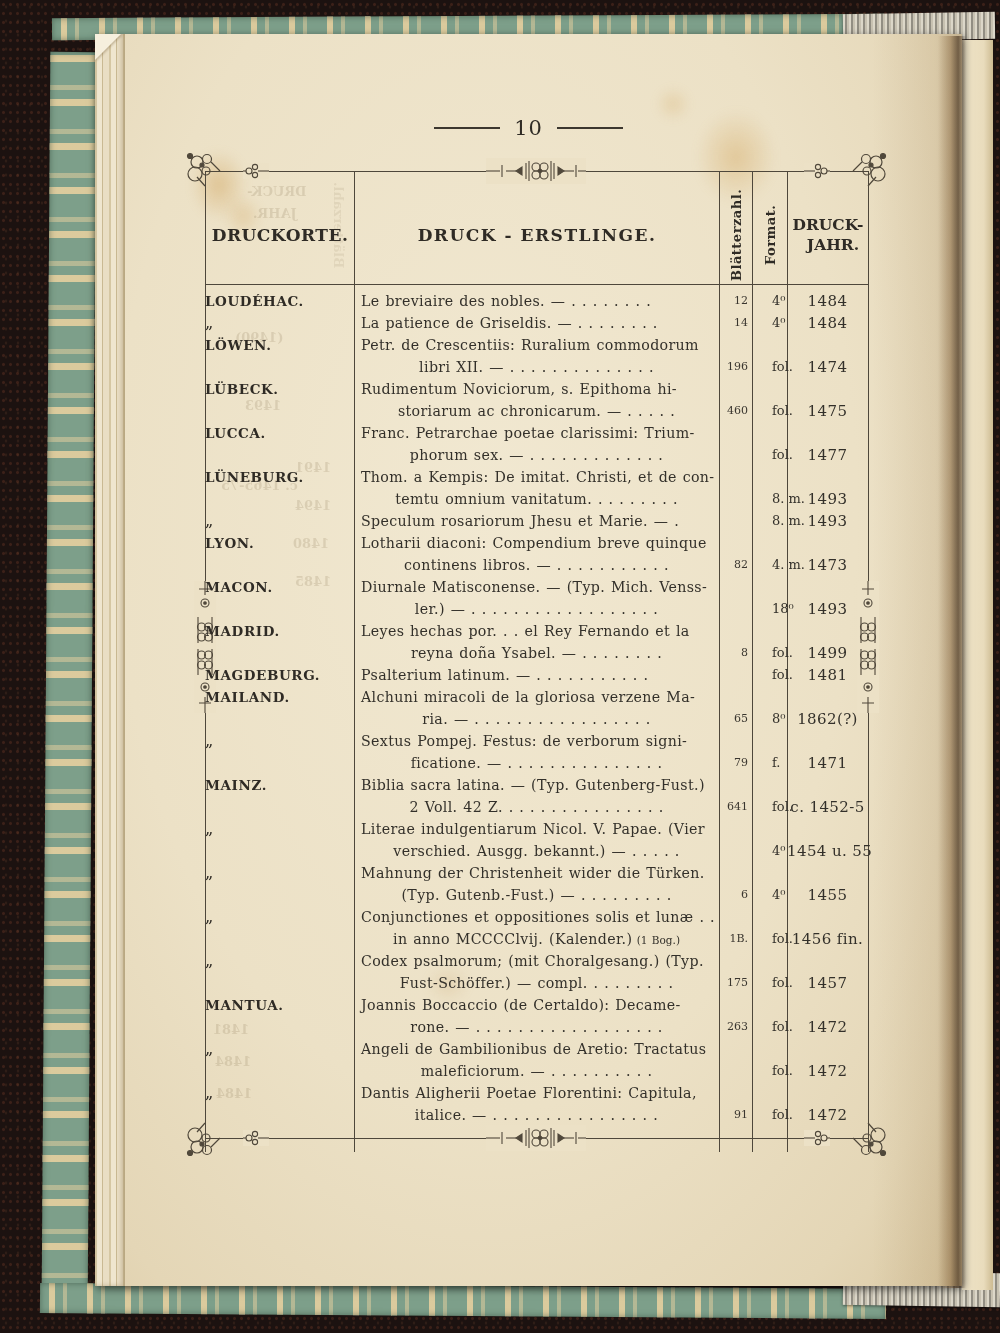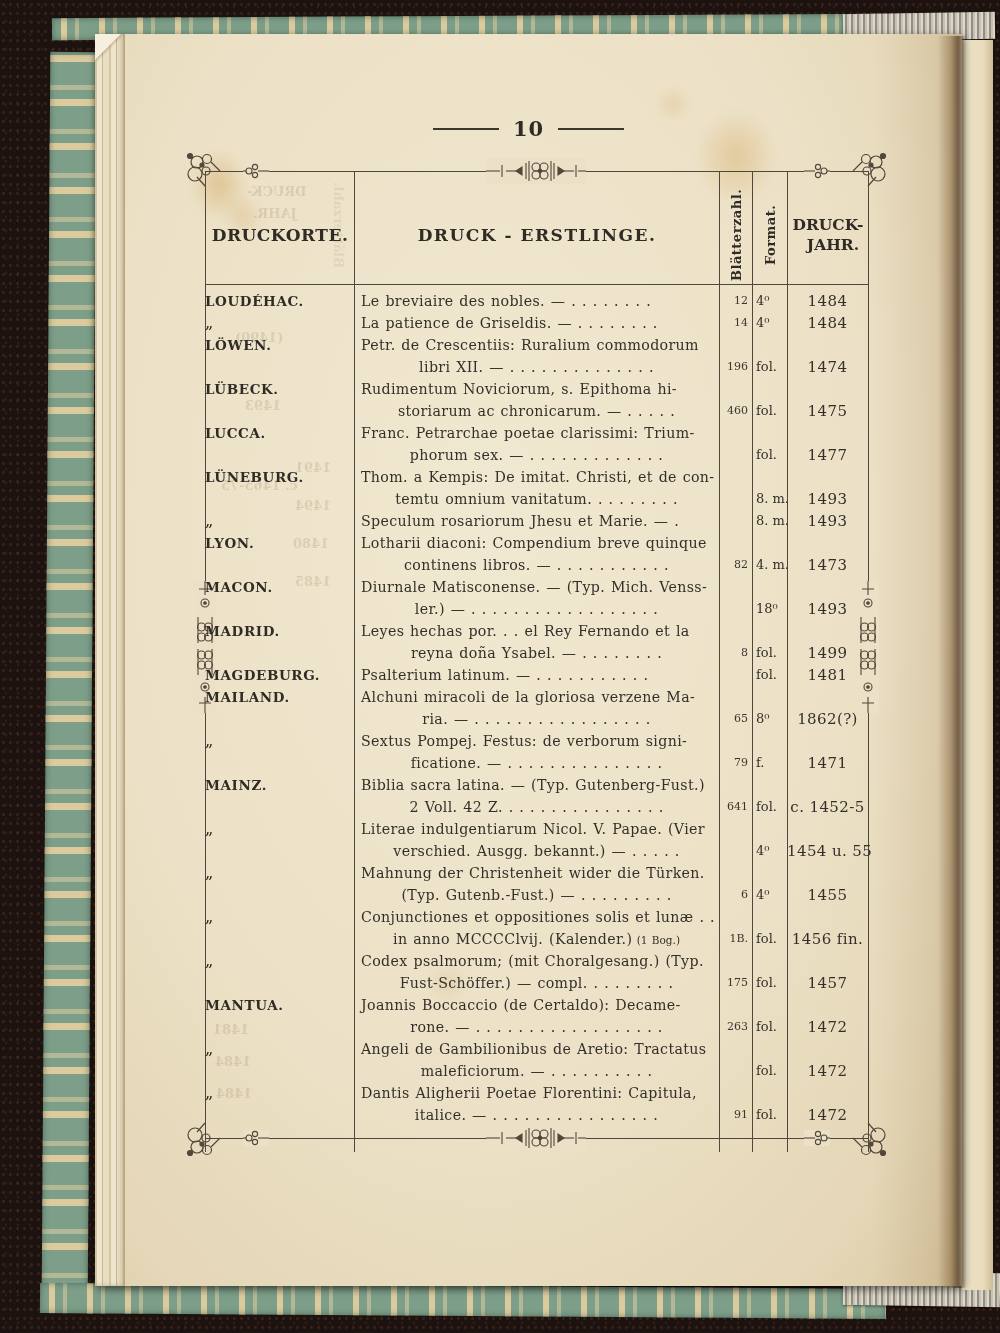--- a/index.html
+++ b/index.html
@@ -71,21 +71,21 @@
     border-top:26px solid #f6efdd;border-right:26px solid transparent;
     filter:drop-shadow(1px 1px 1px rgba(120,95,55,.4));
   }
   .stain{position:absolute;border-radius:50%;filter:blur(4px);pointer-events:none;}
   
   .pagenum-wrap{
     position:absolute;left:0;top:82px;width:100%;
     display:flex;align-items:center;justify-content:center;gap:14px;
   }
   .pagenum-rule{width:66px;height:2px;background:#3c372f;}
-  .pagenum{font-size:21px;font-weight:bold;letter-spacing:1px;color:#2f2b25;}
+  .pagenum{font-size:21px;font-weight:normal;letter-spacing:1px;color:#2f2b25;}
   
   .tframe{position:absolute;left:110px;top:137px;width:663px;height:967px;}
   .hrule{position:absolute;height:1px;background:#4e473b;left:0;width:663px;}
   .hrule.top{top:0;}
   .hrule.head{top:113px;}
   .hrule.bottom{top:967px;}
   .vline{position:absolute;top:0;width:1px;height:981px;background:#4e473b;}
   .v0{left:0;}.v1{left:149px;}.v2{left:514px;}.v3{left:547px;}.v4{left:582px;}.v5{left:663px;}
   
   .hcell{position:absolute;top:14px;height:99px;display:flex;align-items:center;justify-content:center;color:#2f2b25;}
@@ -101,21 +101,21 @@
   .trow{display:grid;grid-template-columns:149px 365px 33px 35px 81px;}
   .c{min-height:22px;}
   .place{text-align:left;font-size:13.5px;font-weight:bold;letter-spacing:.6px;line-height:22px;color:#2f2b25;}
   .place.ditto{font-size:16px;font-weight:normal;}
   .title{font-size:14.2px;line-height:22px;letter-spacing:.35px;word-spacing:1px;color:#33302a;}
   .tline{height:22px;white-space:nowrap;overflow:hidden;padding-left:7px;}
   .tline.cont{text-align:center;padding-left:0;}
   .note{font-size:10.5px;letter-spacing:0;}
   .bl,.fmt,.jahr{display:flex;flex-direction:column;justify-content:flex-end;}
   .bl{font-size:11px;text-align:right;padding-right:4px;line-height:22px;color:#3a362f;}
-  .fmt{font-size:13px;padding-left:4px;line-height:22px;white-space:nowrap;}
+  .fmt{font-size:13px;padding-left:20px;line-height:22px;white-space:nowrap;}
   .jahr{font-size:15px;text-align:center;line-height:22px;letter-spacing:.4px;white-space:nowrap;}
   
   .orn{position:absolute;color:#50483b;}
   .orn svg{display:block;}
   .orn-center{left:281px;width:100px;height:26px;background:#ece1c6;}
   .orn-center.top{top:-13px;}
   .orn-center.bottom{top:954px;}
   .orn-corner{width:42px;height:42px;}
   .oc-tl{left:-21px;top:-21px;}
   .oc-tr{left:642px;top:-21px;transform:scaleX(-1);}

